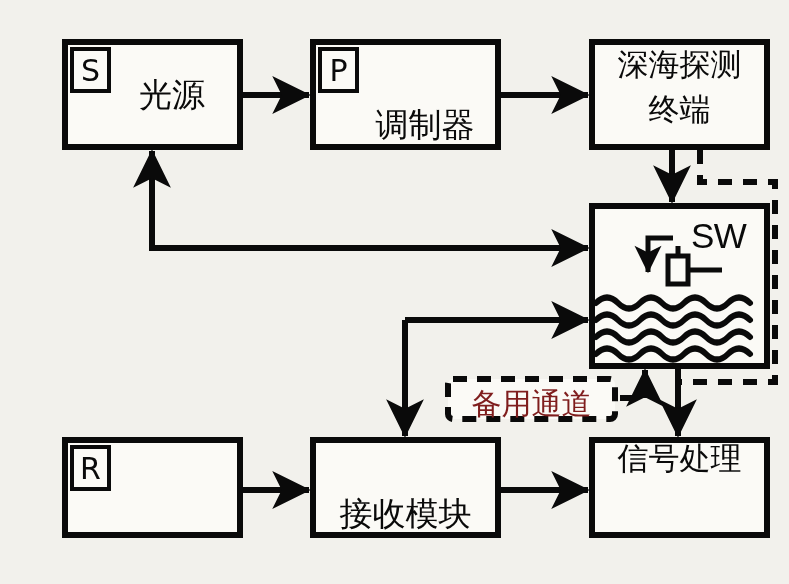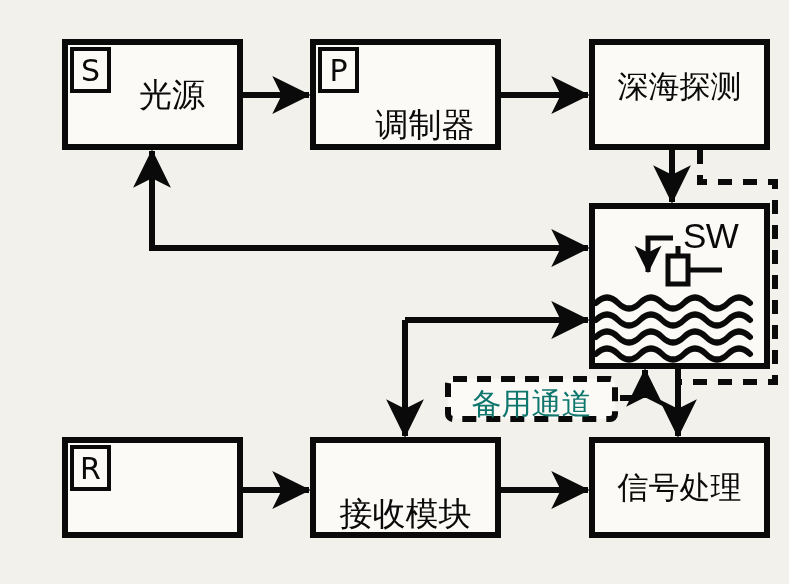--- a/index.html
+++ b/index.html
@@ -38,26 +38,27 @@
     font-size:30px;
     color:#0a0a0a;
     display:flex;align-items:center;justify-content:center;
   }
   .swtext{
     position:absolute;
     font-family:"Liberation Sans","DejaVu Sans",sans-serif;
     font-size:35px;
     color:#0a0a0a;
     letter-spacing:-0.5px;
+    margin-left:8px;
   }
   .dashlabel{
     position:absolute;
     font-family:"DejaVu Sans","Liberation Sans",sans-serif;
     font-size:30px;
-    color:#0f766e;
+    color:#7f1d1d;
     white-space:nowrap;
   }
 </style>
 </head>
 <body>
 
 <div id="stage">
 
   <svg id="diagram" viewBox="0 0 789 584">
     <defs>
@@ -141,29 +142,30 @@
   </div>
 
   <div class="tagtext" style="left:320px;top:49px;width:37px;height:42px;">P</div>
 
   <div class="box-label cn" style="left:356px;top:46px;width:138px;height:98px;margin-top:30px;">
     <span>调制器</span>
   </div>
 
   <div class="box-label cn-small" style="left:592px;top:36px;width:175px;height:101px;">
     <span>深海探测</span>
+    <span>终端</span>
   </div>
 
   <div class="swtext" style="left:683px;top:216px;">SW</div>
 
   <div class="dashlabel" style="left:460px;top:384px;width:143px;text-align:center;">备用通道</div>
 
   <div class="tagtext" style="left:72px;top:447px;width:37px;height:42px;">R</div>
 
   <div class="box-label cn" style="left:313px;top:443px;width:185px;height:89px;justify-content:flex-end;">
     <span>接收模块</span>
   </div>
 
-  <div class="box-label cn-small" style="left:592px;top:442px;width:175px;height:91px;">
+  <div class="box-label cn-small" style="left:592px;top:442px;width:175px;height:91px;justify-content:space-between;">
     <span>信号处理</span>
   </div>
 
 </div>
 
 </body></html>

